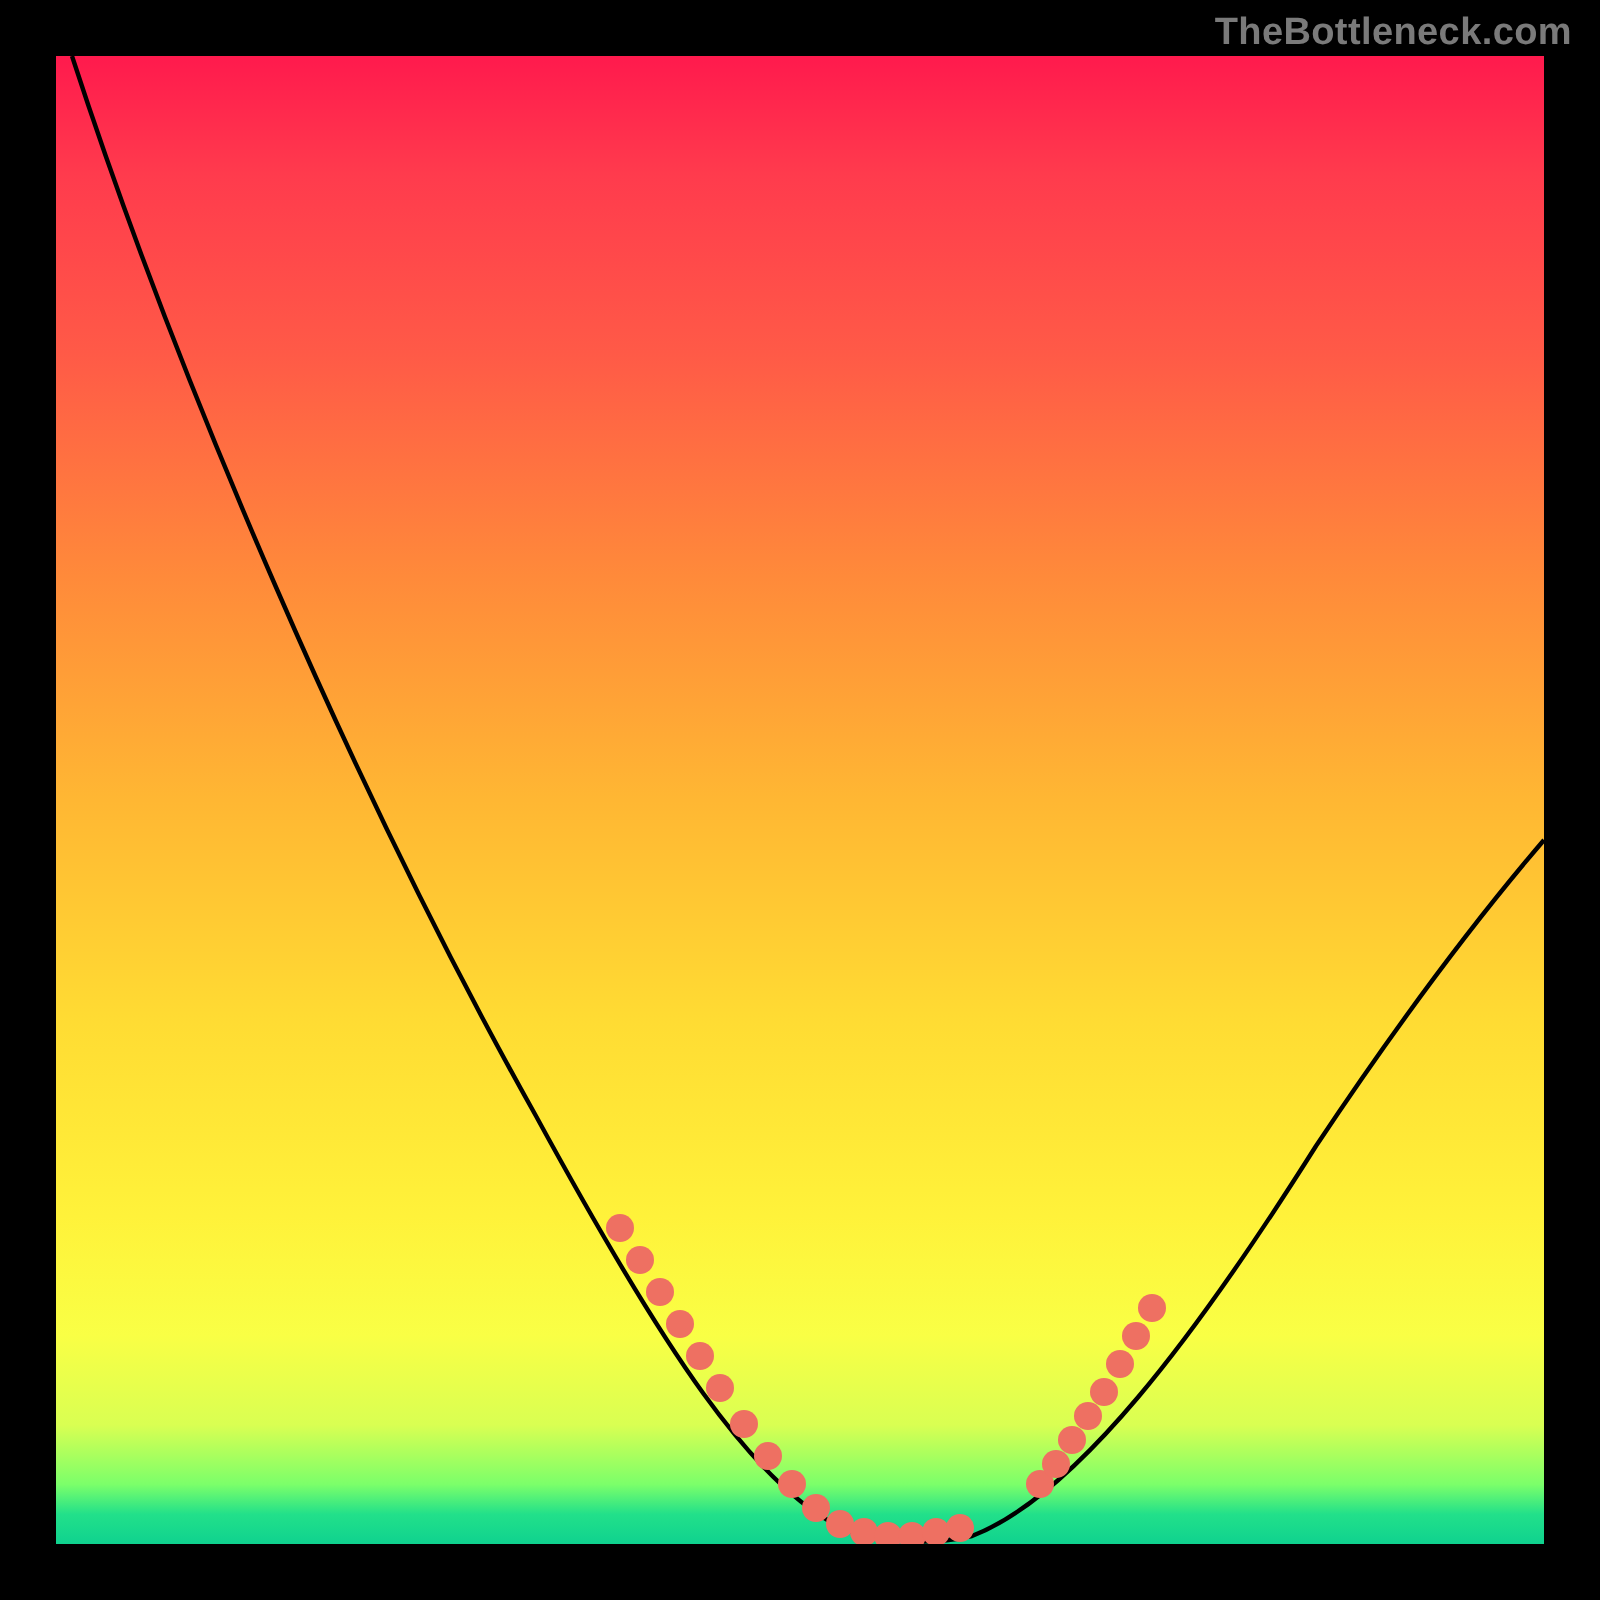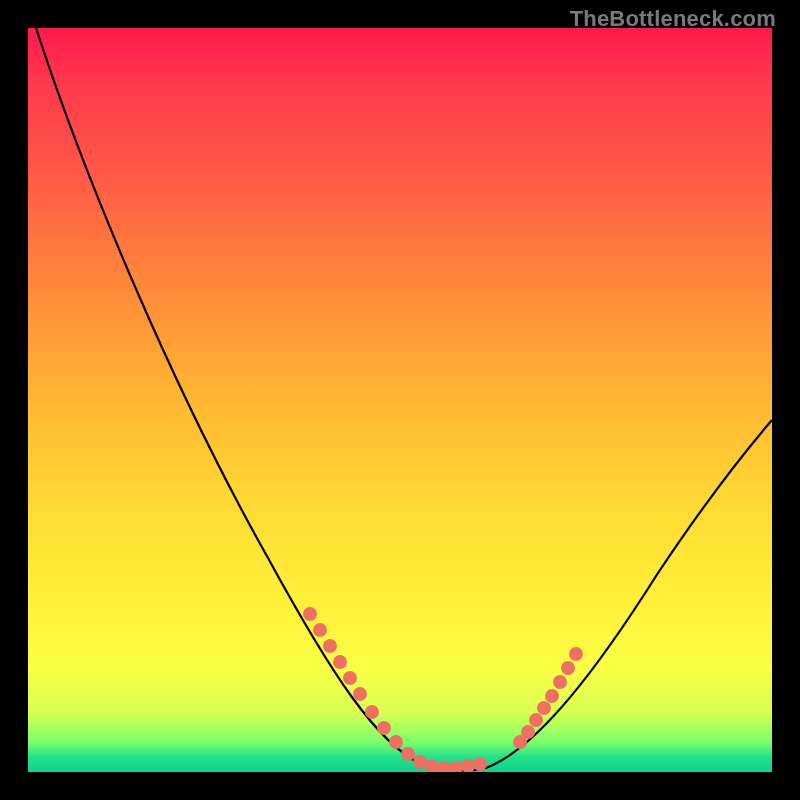--- a/index.html
+++ b/index.html
@@ -41,23 +41,23 @@
   }
   .plot svg {
     position: absolute;
     left: 0; top: 0;
     width: 744px;
     height: 744px;
   }
   .watermark {
     position: absolute;
     top: 6px;
-    right: 24px;
+    right: 14px;
     color: #7a7a7a;
-    font-size: 22px;
+    font-size: 19px;
     font-weight: 600;
     letter-spacing: 0.2px;
     user-select: none;
   }
 </style>
 </head>
 <body>
 
 <div class="frame">
 

